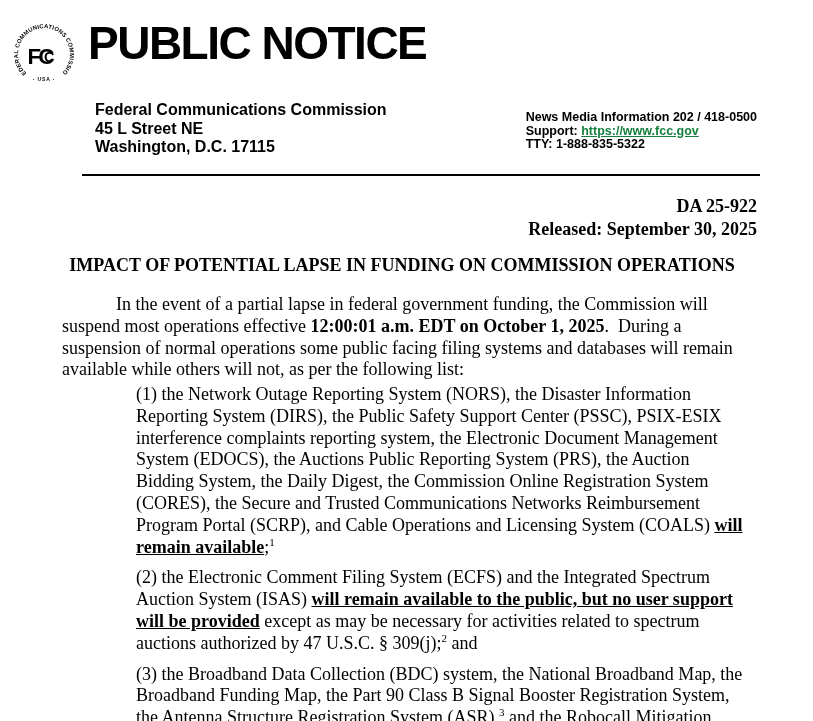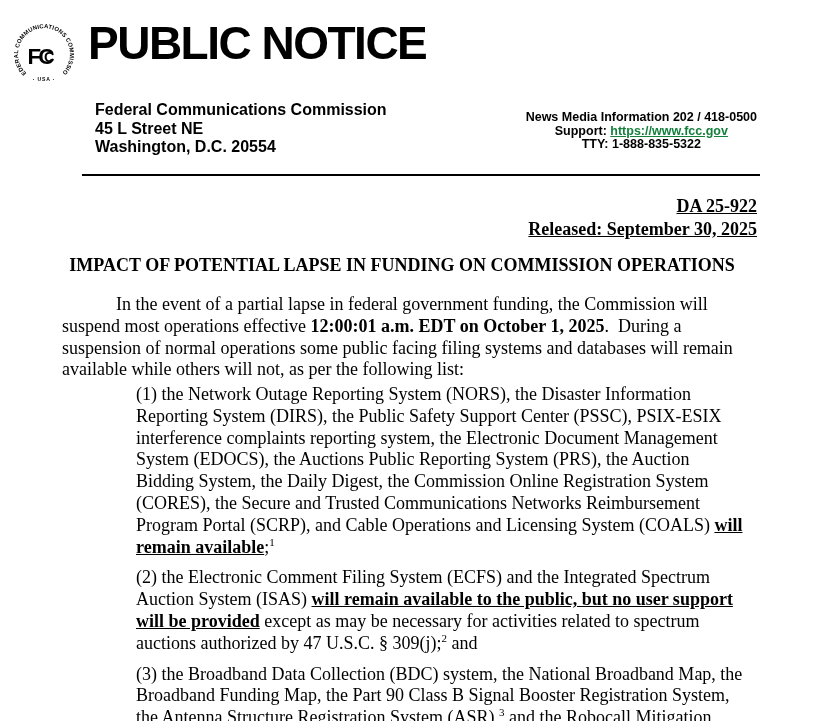--- a/index.html
+++ b/index.html
@@ -20,35 +20,35 @@
     font-family:"Liberation Sans", sans-serif;
     font-weight:bold; font-size:46px; line-height:1;
     letter-spacing:-1.5px; white-space:nowrap;
   }
   .addr {
     position:absolute; left:95px; top:101px;
     font-family:"Liberation Sans", sans-serif;
     font-weight:bold; font-size:16px; line-height:18.5px;
   }
   .contact {
-    position:absolute; right:56px; top:111px; text-align:center;
+    position:absolute; right:56px; top:111px; text-align:left;
     font-family:"Liberation Sans", sans-serif;
     font-weight:bold; font-size:12.5px; line-height:13.5px;
   }
   .contact a { color:#15803d; text-decoration:underline; }
 
   .rule {
     position:absolute; left:82px; top:174px;
     width:678px; height:2px; background:#000; border:none;
   }
 
   
   .meta {
     position:absolute; right:56px; top:195px; text-align:right;
-    font-weight:bold; font-size:18px; line-height:23px;text-decoration:underline;
+    font-weight:bold; font-size:18px; line-height:23px;
   }
 
   
   .doc-title {
     position:absolute; left:54px; top:255px; width:696px;
     text-align:center; font-weight:bold; font-size:18px; line-height:20px;
   }
   .intro {
     position:absolute; left:62px; top:294px; width:700px;
     font-size:18px; line-height:21.8px;
@@ -81,21 +81,21 @@
     <text x="42" y="64" font-family="Liberation Sans, sans-serif" font-weight="bold" font-size="31" fill="#000">C</text>
     <text x="50" y="61" font-family="Liberation Sans, sans-serif" font-weight="bold" font-size="20" fill="#000">C</text>
     <text x="50" y="88" text-anchor="middle" font-family="Liberation Sans, sans-serif" font-weight="bold" font-size="7" letter-spacing="1.2" fill="#000">· USA ·</text>
   </svg>
 
   <div class="masthead-title">PUBLIC NOTICE</div>
 
   <div class="addr">
     <div>Federal Communications Commission</div>
     <div>45 L Street NE</div>
-    <div>Washington, D.C. 20554</div>
+    <div>Washington, D.C. 17115</div>
   </div>
 
   <div class="contact">
     <div>News Media Information 202 / 418-0500</div>
     <div><span>Support: </span><a href="#">https://www.fcc.gov</a></div>
     <div>TTY: 1-888-835-5322</div>
   </div>
 
   <div class="rule"></div>
 

